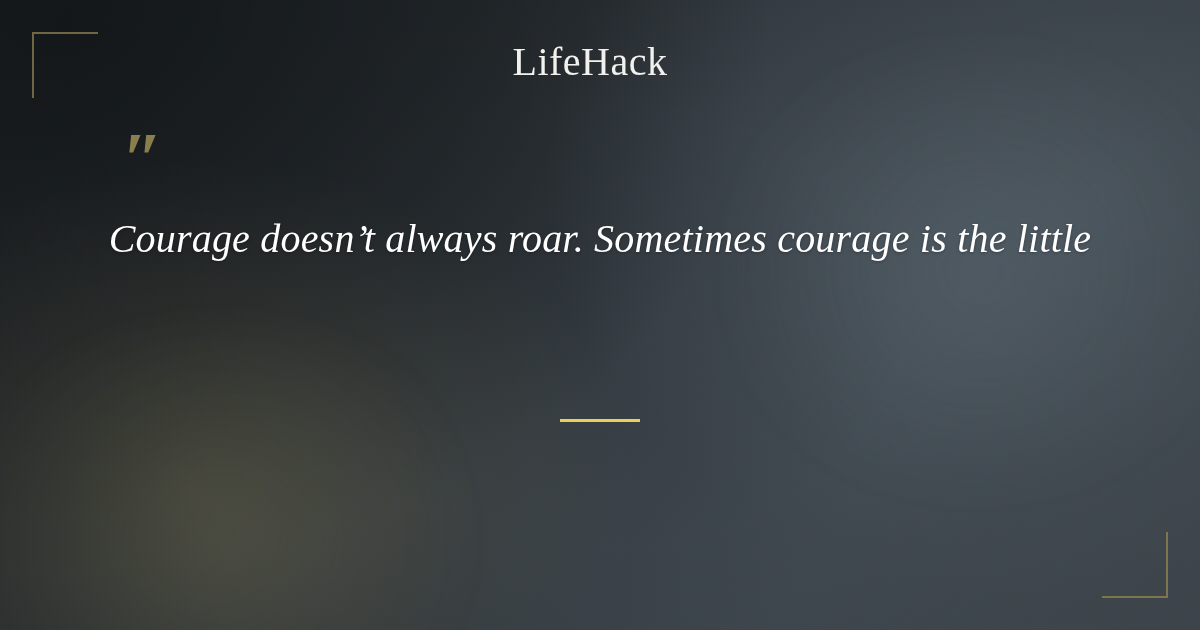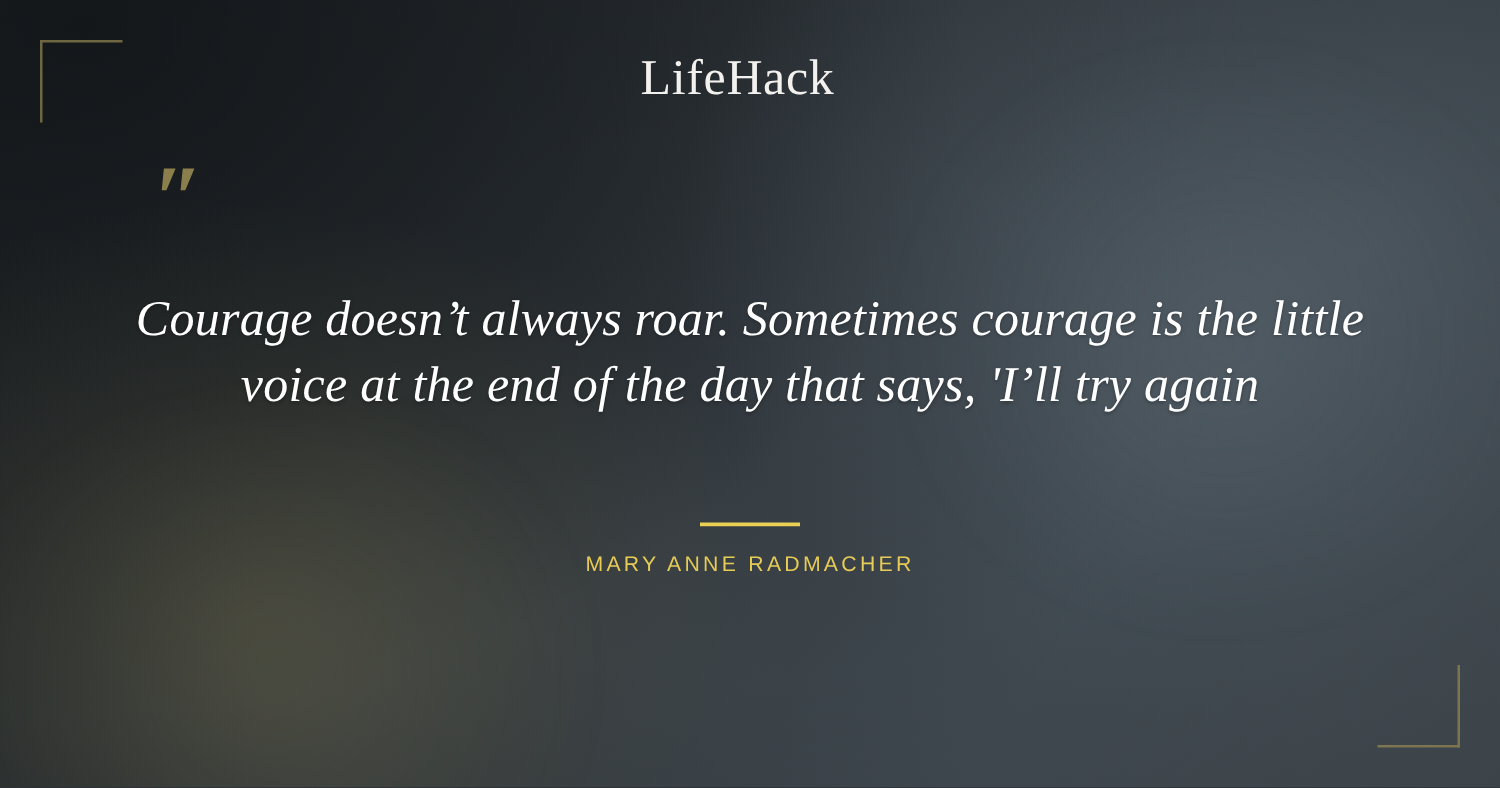--- a/index.html
+++ b/index.html
@@ -103,21 +103,21 @@
     font-weight: 700;
     font-size: 74px;
     line-height: 74px;
     color: #8a7f4c;
     user-select: none;
   }
 
   .quote-text {
     position: absolute;
     left: 80px;
-    top: 228px;
+    top: 212px;
     width: 1040px;
     text-align: center;
     font-family: "Liberation Serif", "DejaVu Serif", serif;
     font-style: italic;
     font-weight: 400;
     font-size: 40px;
     line-height: 53px;
     color: #ffffff;
     letter-spacing: 0.2px;
     text-shadow: 0 1px 3px rgba(0,0,0,0.28);
@@ -164,23 +164,22 @@
   <div class="corner corner-br"></div>
 
   <div class="content">
 
     <div class="logo">LifeHack</div>
 
     <div class="quote-mark">″</div>
 
     <div class="quote-text">
       <span>Courage doesn’t always roar. Sometimes courage is the little</span><br>
-      <span>voice at the end of the day that says, 'I’ll try again</span><br>
+      <br>
     </div>
 
     <div class="divider-wrap">
       <span class="divider"></span>
     </div>
 
-    <div class="attribution">MARY ANNE RADMACHER</div>
 
   </div>
 </div>
 
 </body></html>

